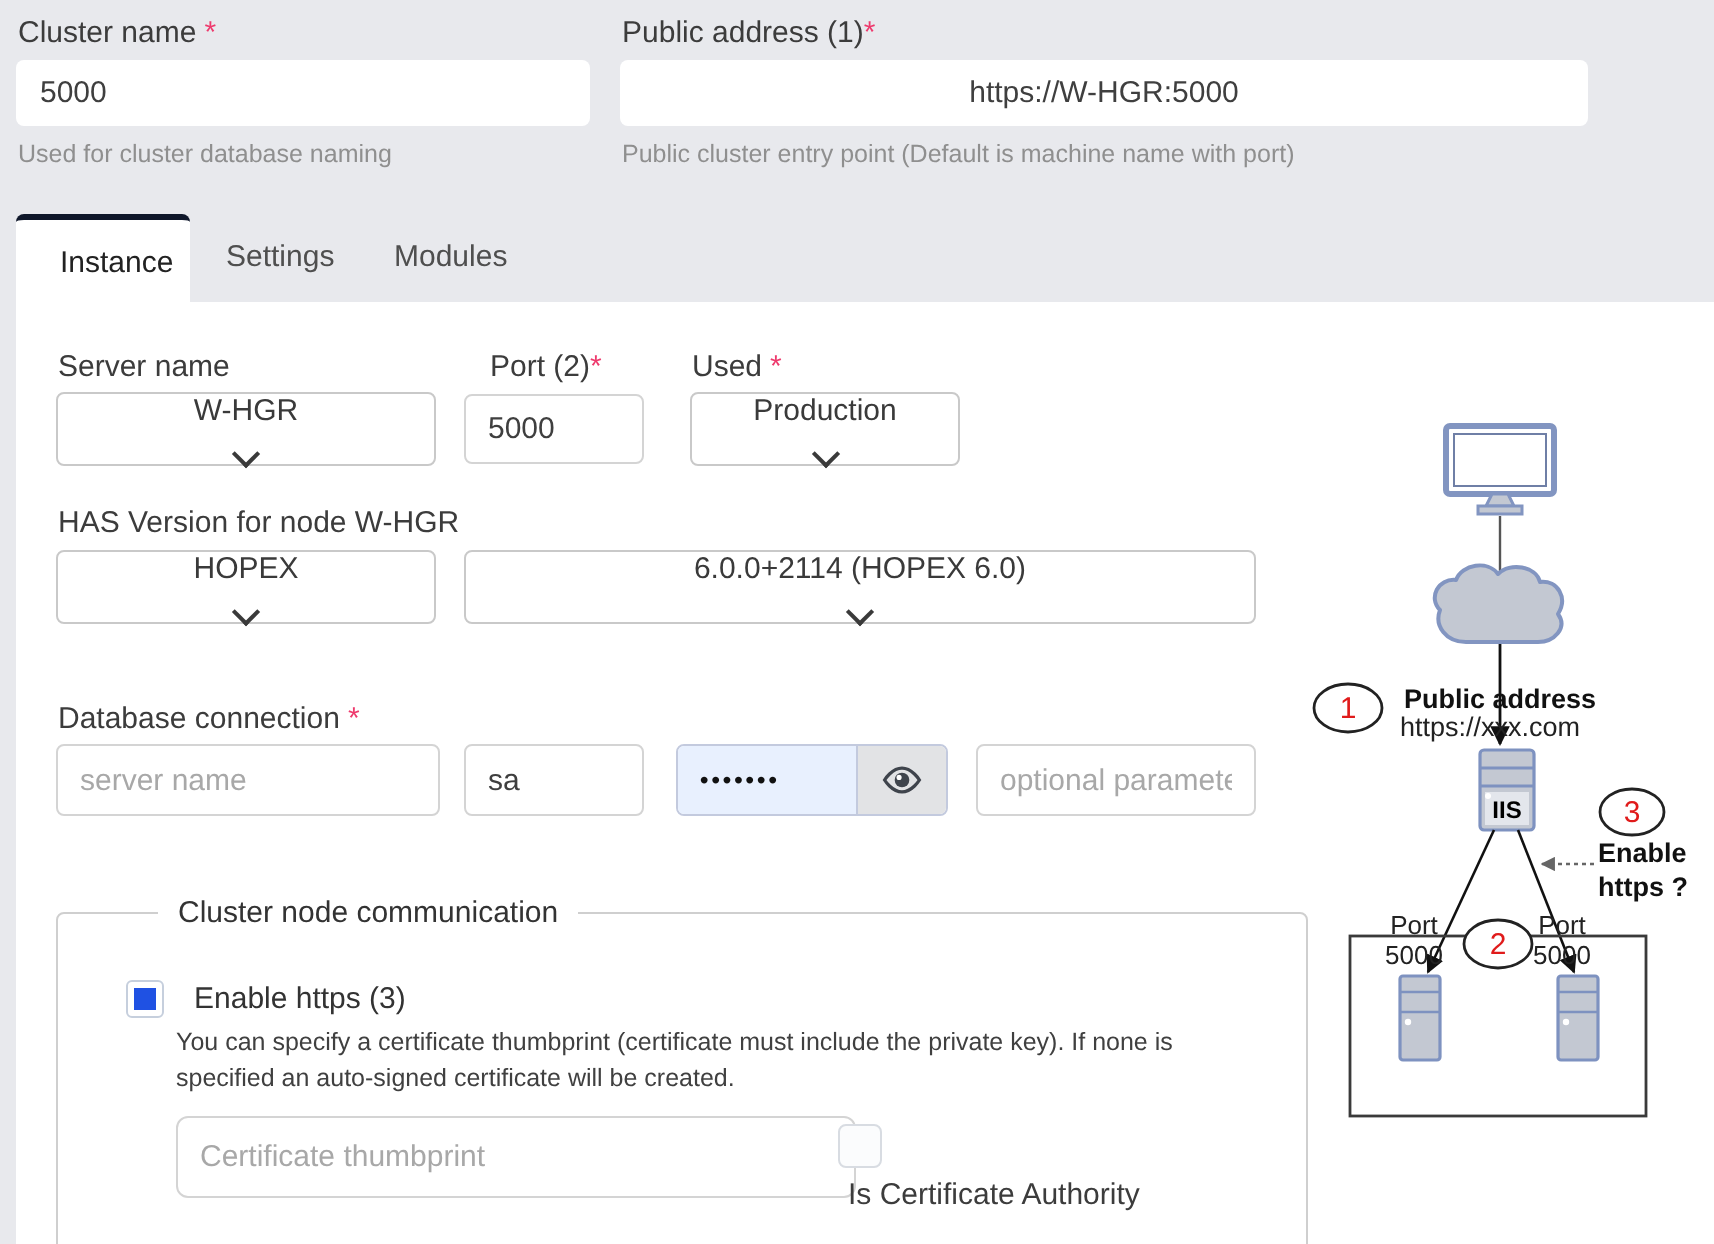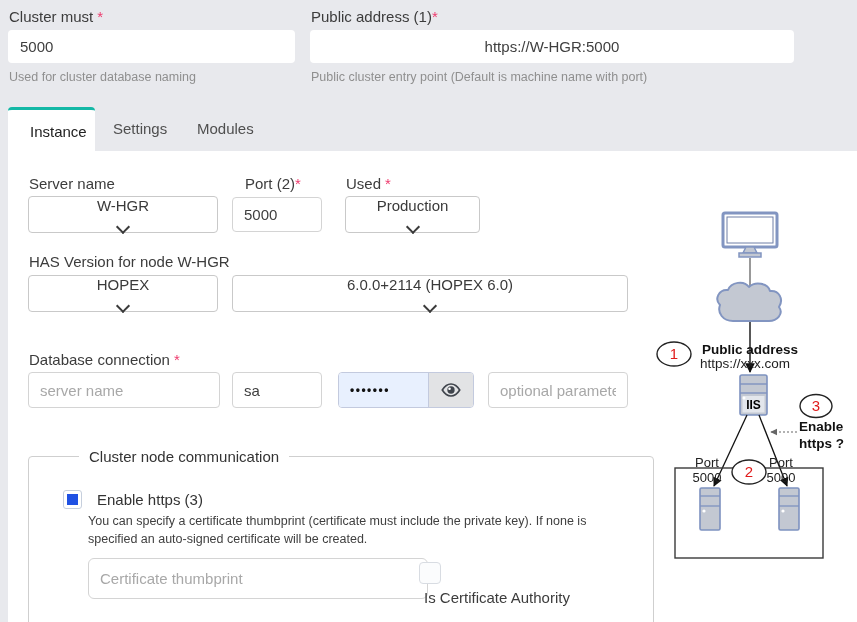--- a/index.html
+++ b/index.html
@@ -6,21 +6,21 @@
   .screen{position:relative;width:857px;height:622px;background:#e8e9ed;overflow:hidden;
           font-family:"Liberation Sans",sans-serif;}
   .abs{position:absolute;}
   .field-label{font-size:15px;color:#3c3c3c;white-space:nowrap;}
   .req{color:#ee3a6d;}
   .req.sp{margin-left:4px;}
   .helper{font-size:12.5px;color:#8f8f8f;white-space:nowrap;}
   .hdr-input{background:#fff;border:none;border-radius:4px;height:33px;font-size:15px;color:#3f3f3f;
              padding:0 12px;box-sizing:border-box;outline:none;}
   .panel{background:#ffffff;}
-  .tab-active{background:#fff;border-top:3px solid #14b8a6;border-radius:4px 4px 0 0;box-sizing:border-box;}
+  .tab-active{background:#fff;border-top:3px solid #0f172a;border-radius:4px 4px 0 0;box-sizing:border-box;}
   .tab-label{font-size:15px;color:#222;white-space:nowrap;}
   .tab-label.inactive{color:#4f4f4f;cursor:pointer;}
   .sel{background:#fff;border:1px solid #c9c9c9;border-radius:4px;display:flex;align-items:center;
        justify-content:space-between;padding:0 13px;font-size:15px;color:#3a3a3a;box-sizing:border-box;cursor:pointer;flex-direction:column;}
   .chev{width:8px;height:8px;border-right:2px solid #3a3a3a;border-bottom:2px solid #3a3a3a;
         transform:rotate(45deg);margin-top:-5px;flex:none;}
   .inp{background:#fff;border:1px solid #d4d4d4;border-radius:4px;font-size:15px;color:#3f3f3f;
        padding:0 11px;box-sizing:border-box;outline:none;}
   .inp::placeholder{color:#a8a8a8;}
   .pwgroup{display:flex;border:1px solid #c3cade;border-radius:4px;overflow:hidden;box-sizing:border-box;}
@@ -37,21 +37,21 @@
   .hint{font-size:12.5px;color:#404040;white-space:nowrap;}
   svg text{font-family:"Liberation Sans",sans-serif;}
 </style>
 </head>
 <body>
 
 <div class="screen">
 
   <div class="abs panel" style="left:8px;top:151px;right:0;bottom:0;"></div>
 
-  <div class="abs field-label" style="left:9px;top:8px;"><span>Cluster must</span><span class="req sp">*</span></div>
+  <div class="abs field-label" style="left:9px;top:8px;"><span>Cluster name</span><span class="req sp">*</span></div>
   <input class="abs hdr-input" style="left: 8px; top: 30px; width: 287px;" readonly="" value="5000">
   <div class="abs helper" style="left:9px;top:70px;">Used for cluster database naming</div>
 
   <div class="abs field-label" style="left:311px;top:8px;"><span>Public address (1)</span><span class="req">*</span></div>
   <input class="abs hdr-input" style="left: 310px; top: 30px; width: 484px; text-align: center;" readonly="" value="https://W-HGR:5000">
   <div class="abs helper" style="left:311px;top:70px;">Public cluster entry point (Default is machine name with port)</div>
 
   <div class="abs tab-active" style="left:8px;top:107px;width:87px;height:44px;">
     <div class="tab-label" style="margin:13px 0 0 22px;">Instance</div>
   </div>

